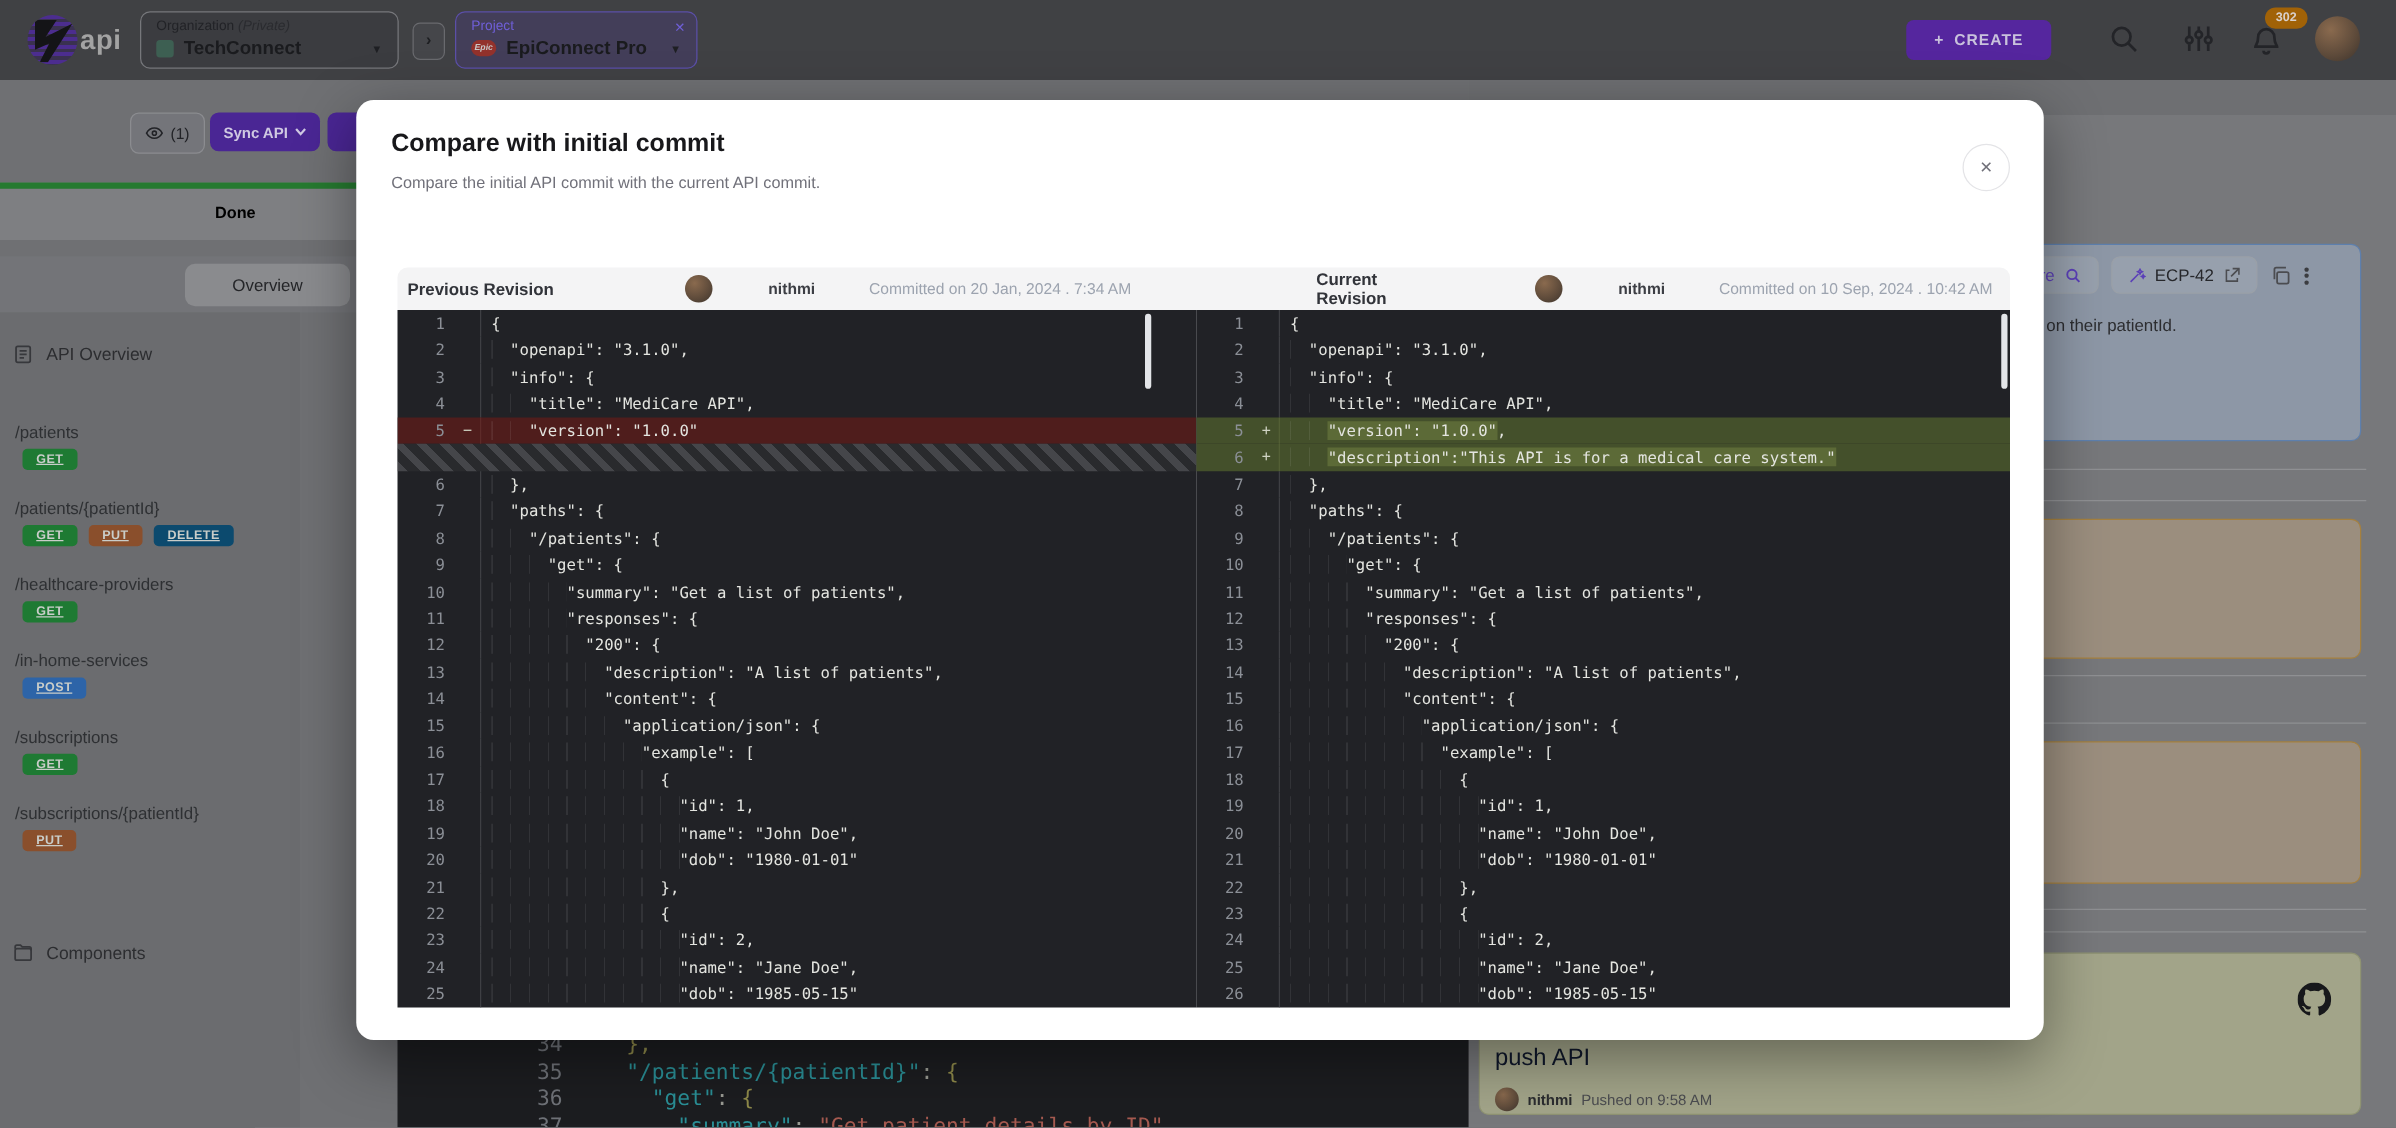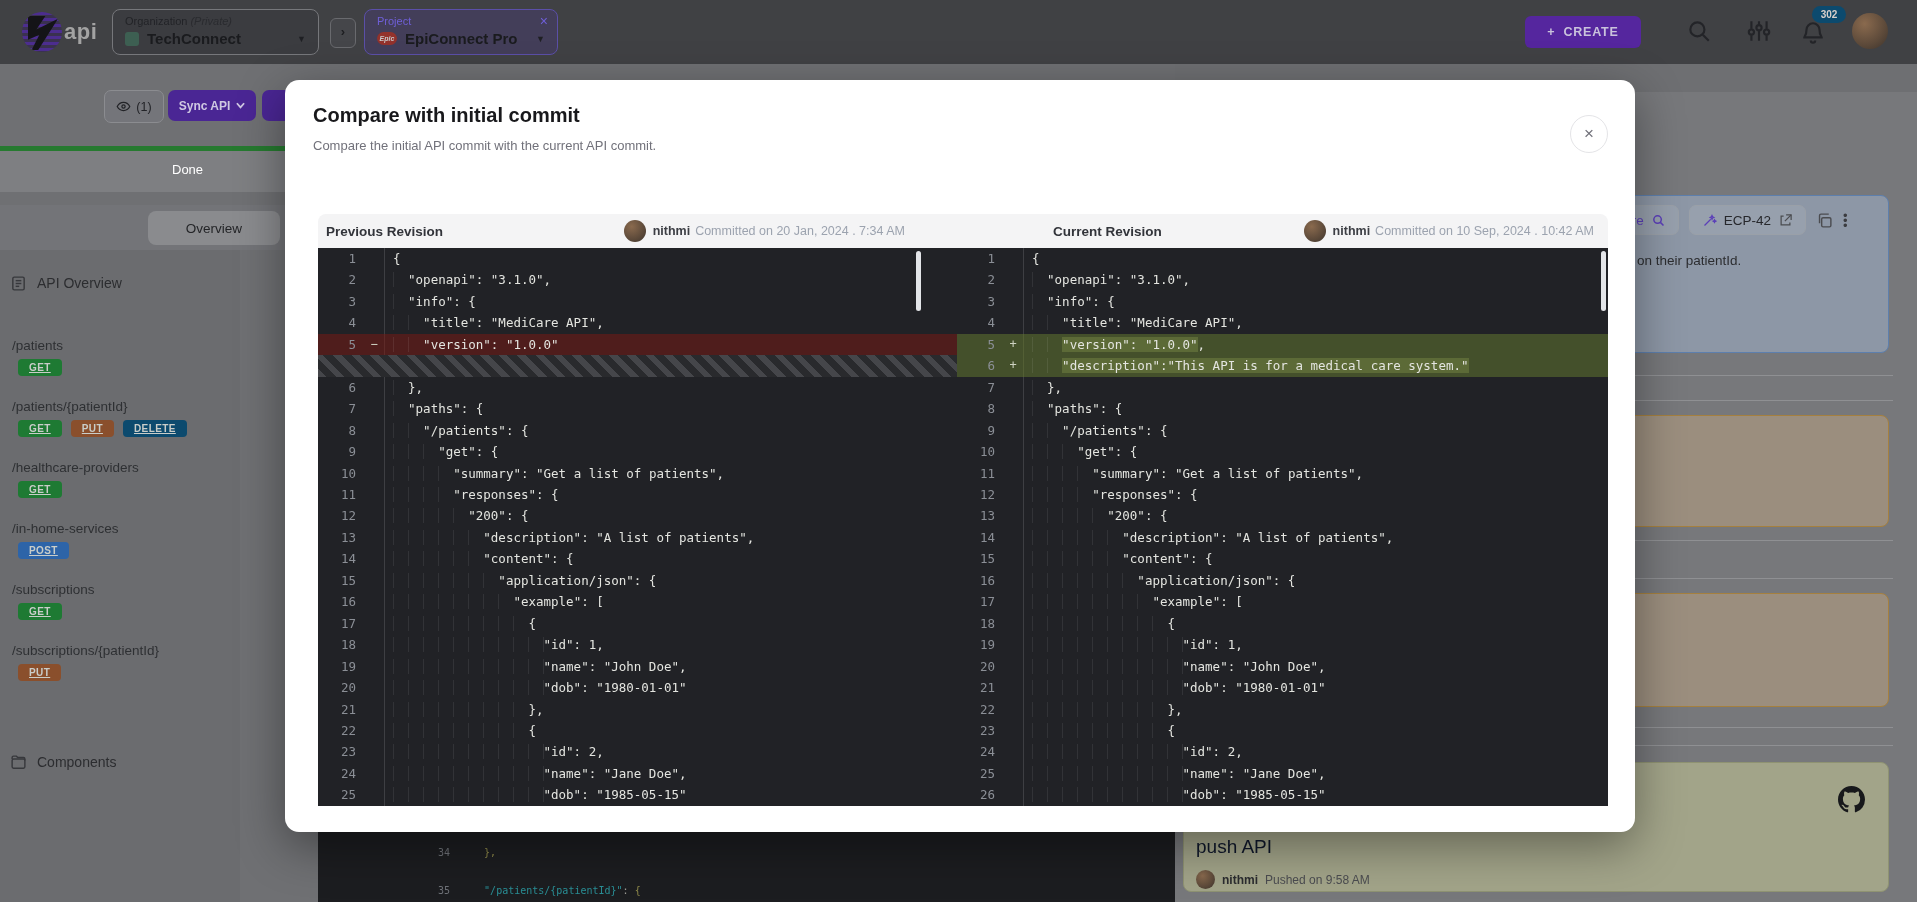--- a/index.html
+++ b/index.html
@@ -28,35 +28,35 @@
   .proj-x{position:absolute;right:9px;top:3px;color:#6f5fd8;font-size:14px;}
   .epic-ico{width:20px;height:13px;border-radius:7px;background:#93322c;color:#c8c8c8;
     font-size:7px;font-weight:bold;font-style:italic;text-align:center;line-height:13px;}
   .chev-btn{left:330px;top:18px;width:24px;height:28px;border:1px solid #696a6e;border-radius:6px;
     background:#45464a;color:#1d1e21;text-align:center;line-height:26px;font-size:13px;font-weight:bold;}
   .create-btn{left:1525px;top:16px;width:116px;height:32px;background:#55269e;border-radius:6px;
     color:#c9c2dc;font-weight:bold;font-size:12.5px;letter-spacing:.8px;
     display:flex;align-items:center;justify-content:center;gap:8px;}
   .hicon{top:18px;width:26px;height:26px;color:#232428;}
   .hicon svg{width:100%;height:100%;}
-  .badge{left:1812px;top:6px;min-width:26px;height:17px;background:#0c4a6e;border-radius:9px;
+  .badge{left:1812px;top:6px;min-width:26px;height:17px;background:#a16207;border-radius:9px;
     color:#d9d0cb;font-size:10px;font-weight:bold;text-align:center;line-height:17px;padding:0 4px;}
   .avatar{border-radius:50%;background:radial-gradient(circle at 35% 30%,#8a6a4e,#5d4a3a 60%,#3c332c);}
   .hdr-avatar{left:1852px;top:13px;width:36px;height:36px;}
 
   
   .eye-btn{left:104px;top:90px;width:58px;height:31px;border:1px solid #8b8c90;border-radius:7px;
     display:flex;align-items:center;justify-content:center;gap:5px;color:#222327;font-size:12.5px;background:#74757a;}
   .eye-btn svg{width:15px;height:15px;}
   .sync-btn{left:168px;top:90px;width:88px;height:31px;background:#4a2694;border-radius:7px;
     color:#cfc8e2;font-weight:bold;font-size:12px;display:flex;align-items:center;justify-content:center;gap:6px;}
   .stub-btn{left:262px;top:90px;width:30px;height:31px;background:#4a2694;border-radius:7px;}
   .toast{left:0;top:146px;width:403px;height:46px;background:#7e7f82;}
   .toast-bar{position:absolute;left:0;top:0;width:100%;height:5px;background:#267a30;}
-  .toast-txt{position:absolute;left:172px;top:16px;font-size:13px;font-weight:normal;color:#ffffff;}
+  .toast-txt{position:absolute;left:172px;top:16px;font-size:13px;font-weight:bold;color:#000000;}
   .tabband{left:0;top:205px;width:318px;height:45px;background:#737478;}
   .ovtab{left:148px;top:211px;width:132px;height:34px;background:#8a8b8e;border-radius:8px;
     color:#242528;font-size:13.5px;display:flex;align-items:center;justify-content:center;}
 
   
   .sidebar{left:0;top:250px;width:240px;height:652px;background:#6b6c6f;}
   .side-row{display:flex;align-items:center;gap:10px;height:30px;padding-left:10px;
     color:#2c2d30;font-size:14px;text-align:center;}
   .side-row svg{width:17px;height:17px;flex:none;color:#37383c;}
   .side-row.sel{background:#5e5f62;font-weight:bold;color:#1a1b1e;}
@@ -65,21 +65,21 @@
   .ep-path{font-size:13.5px;color:#2e3033;}
   .ep-chips{display:flex;gap:9px;margin-top:6px;margin-left:6px;}
   .chip{height:17px;border-radius:4px;padding:0 11px;color:#c9cdc9;font-size:10px;font-weight:bold;
     letter-spacing:.4px;line-height:17px;text-decoration:underline;}
   .m-get{background:#1e7a33;} .m-put{background:#8a4f2c;}
   .m-post{background:#2d64a8;} .m-delete{background:#0c4a6e;}
   .side-bottom{position:absolute;left:0;width:240px;margin-top:14px;}
 
   
   .bg-editor{left:318px;top:826px;width:857px;height:76px;background:#1c1d20;overflow:hidden;}
-  .bg-line{display:flex;height:21.5px;line-height:21.5px;font-family:"DejaVu Sans Mono",monospace;font-size:10px;margin-top:16px;}
+  .bg-line{display:flex;height:21.5px;line-height:21.5px;font-family:"DejaVu Sans Mono",monospace;font-size:17px;}
   .bg-num{width:132px;text-align:right;color:#6f7278;flex:none;}
   .bg-txt{white-space:pre;padding-left:10px;}
   .c-plain{color:#9a9b93;} .c-key{color:#2a8f96;} .c-brace{color:#8f8a4a;} .c-str{color:#a65a50;}
 
   
   .rpanel{left:1175px;top:64px;width:742px;height:838px;background:#77787b;}
   .rp-band{position:absolute;left:0;top:0;width:742px;height:28px;background:#6e6f72;}
   .card{position:absolute;left:8px;width:706px;border-radius:8px;box-sizing:border-box;}
   .card-blue{top:131px;height:158px;background:#8d97a6;border:1.5px solid #5d7fad;}
   .card-tan1{top:351px;height:112px;background:#9b8e7e;border:1.5px solid #a5803f;}
@@ -104,21 +104,21 @@
 
   
   .modal{left:285px;top:80px;width:1350px;height:752px;background:#ffffff;border-radius:14px;
     box-shadow:0 14px 48px rgba(0,0,0,.4);}
   .m-title{position:absolute;left:28px;top:24px;font-size:20px;font-weight:bold;color:#18181b;}
   .m-sub{position:absolute;left:28px;top:58px;font-size:13px;color:#71717a;}
   .m-close{position:absolute;left:1285px;top:35px;width:36px;height:36px;border:1px solid #e4e4e7;
     border-radius:50%;color:#71717a;font-size:17px;display:flex;align-items:center;justify-content:center;}
   .revband{position:absolute;left:33px;top:134px;width:1290px;height:34px;background:#f4f4f5;
     border-radius:8px 8px 0 0;display:flex;}
-  .rev-half{display:flex;align-items:center;box-sizing:border-box;}
+  .rev-half{display:flex;align-items:center;box-sizing:border-box;gap:38px;}
   .rev-left{width:639px;padding:0 52px 0 8px;}
   .rev-right{width:651px;padding:0 14px 0 96px;}
   .rev-head{font-size:13.5px;font-weight:bold;color:#32343a;}
   .rev-spacer{flex:1;}
   .rev-ava{width:22px;height:22px;margin-right:7px;flex:none;}
   .rev-author{font-size:12.5px;font-weight:bold;color:#3c3e44;margin-right:5px;white-space:nowrap;}
   .rev-meta{font-size:12.5px;color:#9ca3af;white-space:nowrap;}
 
   
   .panel{position:absolute;top:168px;height:558px;background:#212226;overflow:hidden;}

